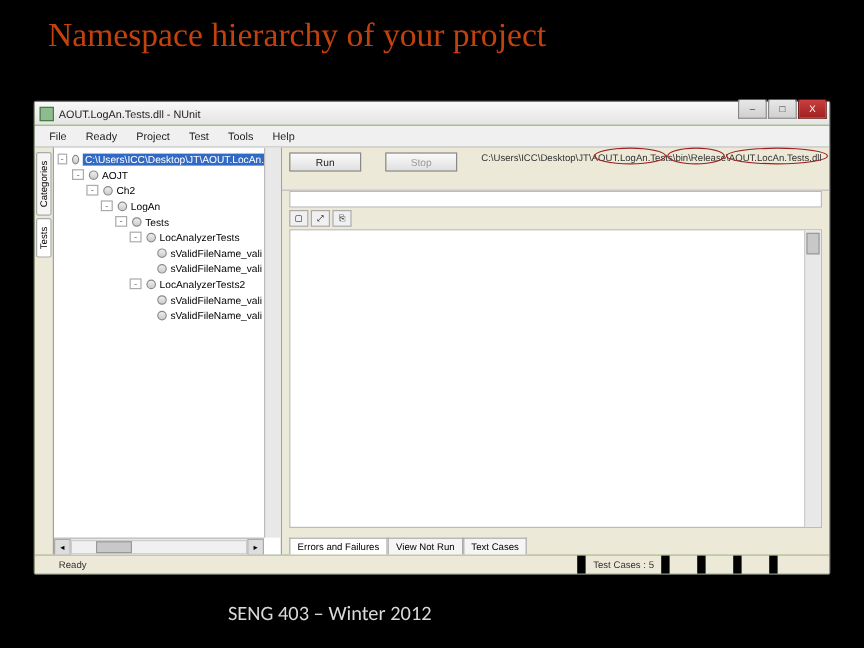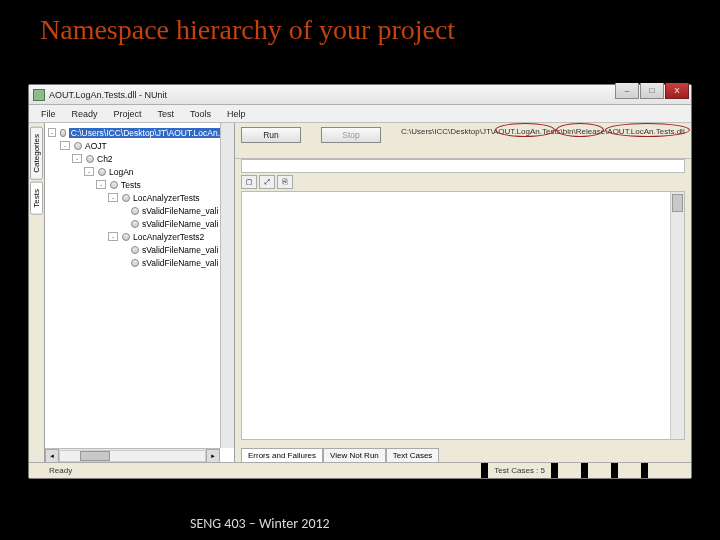--- a/index.html
+++ b/index.html
@@ -1,19 +1,19 @@
 <!DOCTYPE html>
 <html><head>
 <meta charset="utf-8">
 <style>
   * { box-sizing: border-box; margin: 0; padding: 0; }
   html, body { width: 720px; height: 540px; overflow: hidden; font-family: "Segoe UI", Tahoma, sans-serif; }
   .slide { width: 720px; height: 540px; background: #000; position: relative; }
   .slide-title { color: #c2410c; font-size: 28px; font-weight: 500; padding: 14px 0 0 40px; font-family: Liberation Serif, serif; }
-  .footer { position: absolute; bottom: 8px; left: 190px; color: #d9d9d9; font-size: 14px; font-family: Calibri, sans-serif; }
+  .footer { position: absolute; bottom: 18px; left: 190px; color: #d9d9d9; font-size: 17px; font-family: Calibri, sans-serif; }
 
   .window { position: absolute; left: 28px; top: 84px; width: 664px; height: 395px; background: #84cc16; border: 1px solid #7a7a7a; border-radius: 2px; box-shadow: 0 2px 6px rgba(0,0,0,0.3); }
 
   .titlebar { height: 20px; background: linear-gradient(#f8f8f8,#e4e4e4); border-bottom: 1px solid #b0b0b0; display: flex; align-items: center; padding: 0 4px; font-size: 9px; }
   .titlebar .app-icon { width: 12px; height: 12px; background: #8fbc8f; border: 1px solid #4a7a4a; margin-right: 4px; }
   .titlebar .title-text { flex: 1; color: #222; }
   .win-controls { display: flex; gap: 1px; position: absolute; right: 2px; top: -2px; }
   .win-btn { width: 24px; height: 16px; background: linear-gradient(#e8e8e8,#d0d0d0); border: 1px solid #888; border-top: none; display: flex; align-items: center; justify-content: center; font-size: 8px; color: #333; }
   .win-btn.close { background: linear-gradient(#c94040,#a02020); color: #fff; border-color: #702020; }
 

